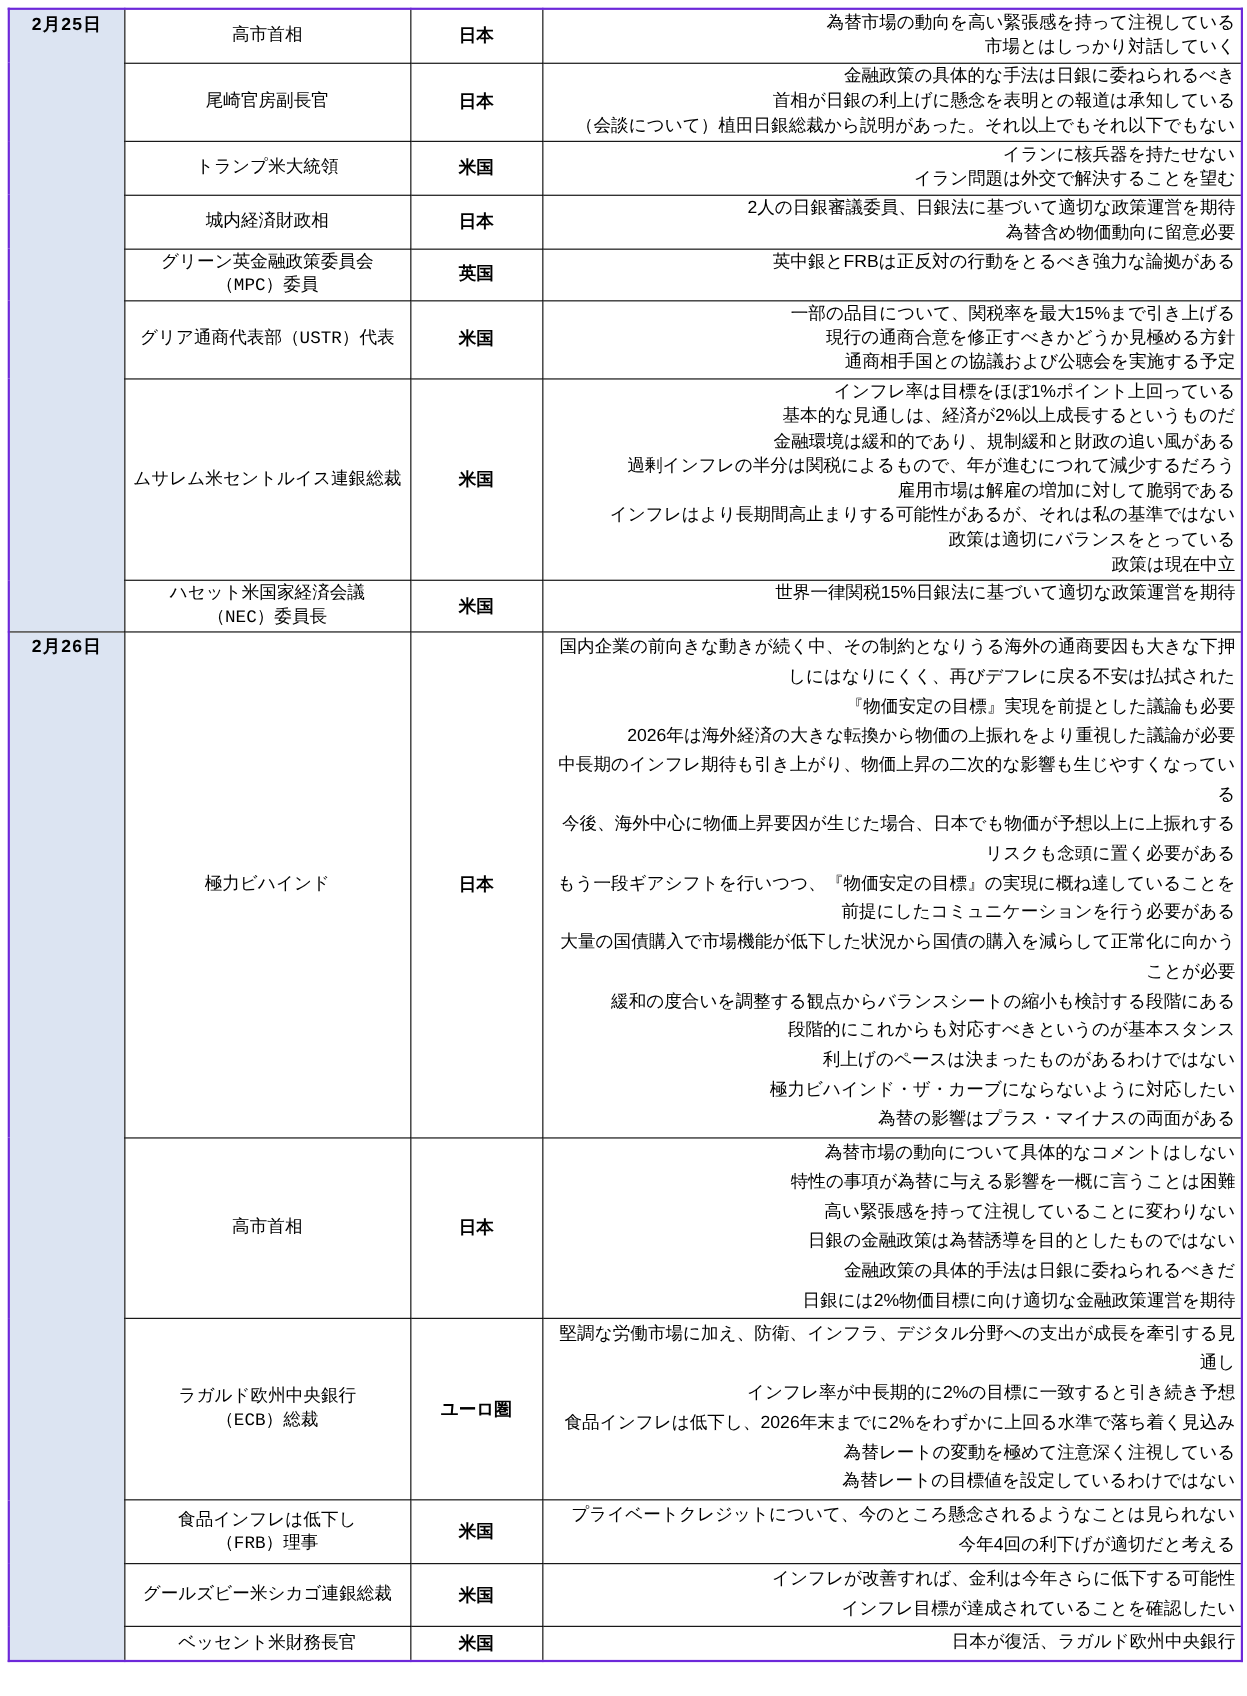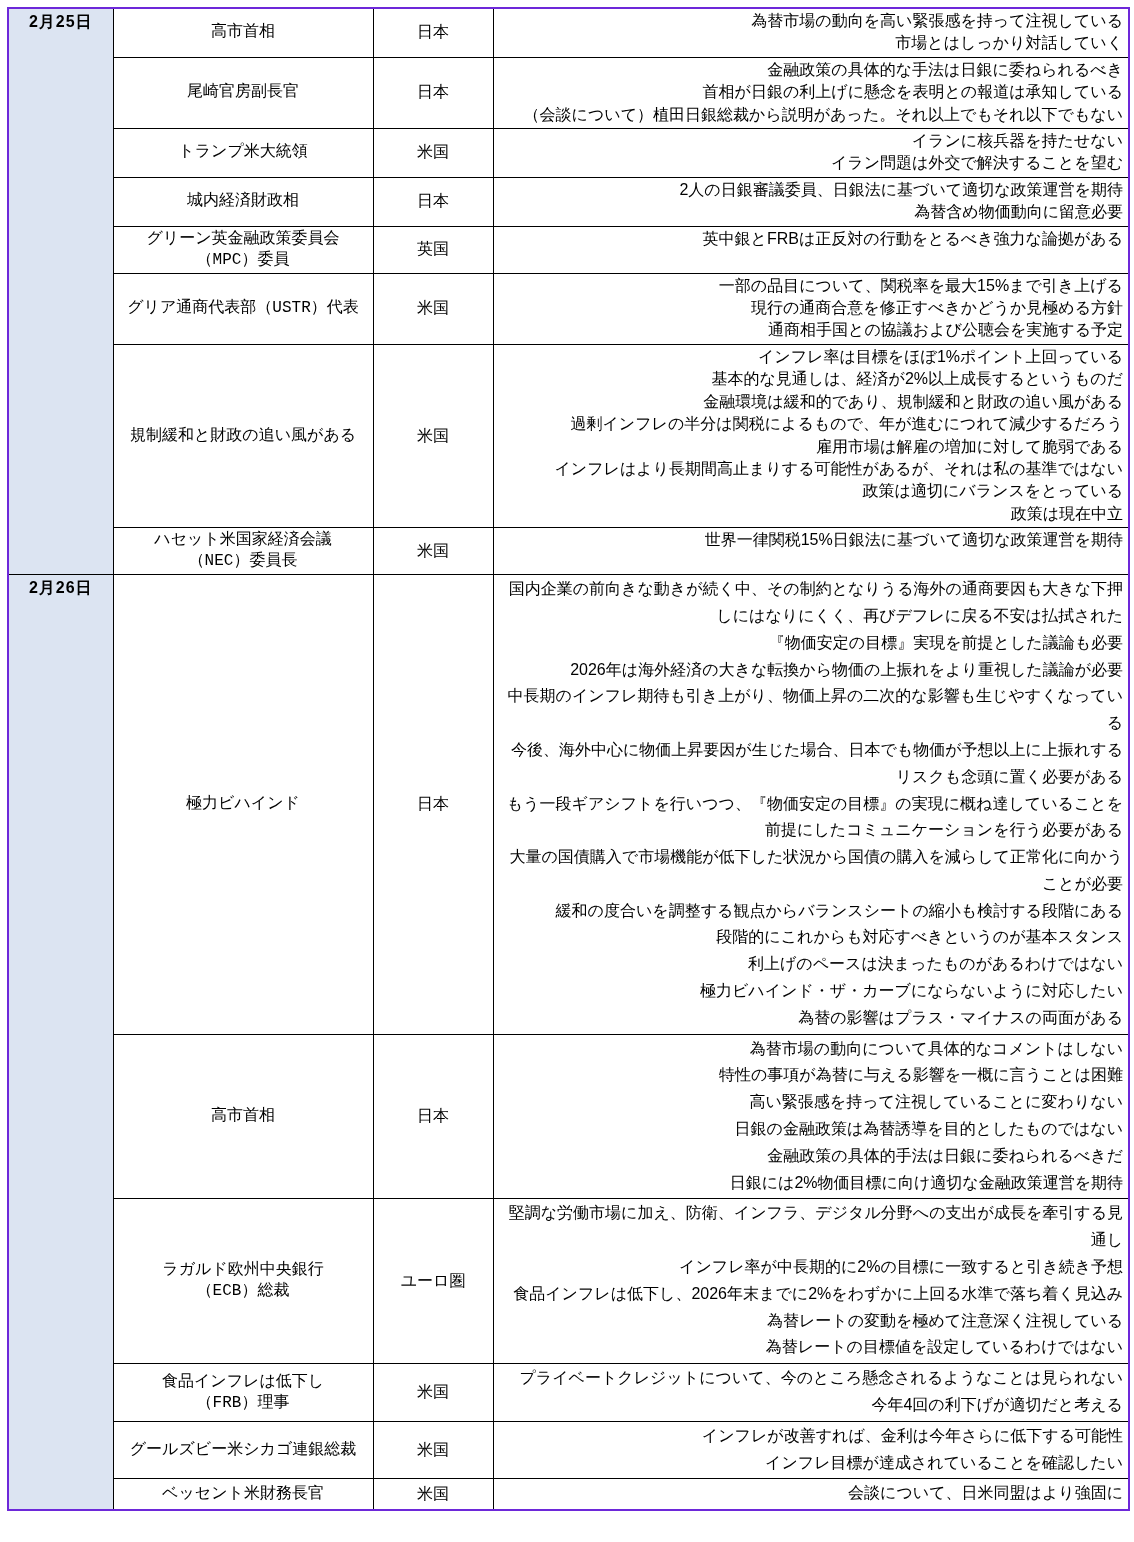--- a/index.html
+++ b/index.html
@@ -46,20 +46,21 @@
     font-family: Liberation Mono, monospace;
   }
   .speaker-name {
     white-space: pre-line;
     line-height: 21px;
   }
   td.country-cell {
     vertical-align: middle;
     text-align: center;
     padding: 2px 2px;
+    font-weight: bold;
   }
   td.stmts-cell {
     vertical-align: top;
     padding: 1px 5px 2px 6px;
   }
   .stmt-line { overflow-wrap: break-word; text-align: right; }
   tr.sec-0 .stmt-line { line-height: 22.4px; }
   tr.sec-1 .stmt-line { line-height: 26.8px; }
 </style>
 </head>
@@ -133,21 +134,21 @@
         </td>
         <td class="country-cell">米国</td>
         <td class="stmts-cell">
           <div class="stmt-line">一部の品目について、関税率を最大15%まで引き上げる</div>
           <div class="stmt-line">現行の通商合意を修正すべきかどうか見極める方針</div>
           <div class="stmt-line">通商相手国との協議および公聴会を実施する予定</div>
         </td>
       </tr>
       <tr class="sec-0">
         <td class="speaker-cell">
-          <div class="speaker-name">規制緩和と財政の追い風がある</div>
+          <div class="speaker-name">ムサレム米セントルイス連銀総裁</div>
         </td>
         <td class="country-cell">米国</td>
         <td class="stmts-cell">
           <div class="stmt-line">インフレ率は目標をほぼ1%ポイント上回っている</div>
           <div class="stmt-line">基本的な見通しは、経済が2%以上成長するというものだ</div>
           <div class="stmt-line">金融環境は緩和的であり、規制緩和と財政の追い風がある</div>
           <div class="stmt-line">過剰インフレの半分は関税によるもので、年が進むにつれて減少するだろう</div>
           <div class="stmt-line">雇用市場は解雇の増加に対して脆弱である</div>
           <div class="stmt-line">インフレはより長期間高止まりする可能性があるが、それは私の基準ではない</div>
           <div class="stmt-line">政策は適切にバランスをとっている</div>
@@ -235,17 +236,17 @@
           <div class="stmt-line">インフレが改善すれば、金利は今年さらに低下する可能性</div>
           <div class="stmt-line">インフレ目標が達成されていることを確認したい</div>
         </td>
       </tr>
       <tr class="sec-1">
         <td class="speaker-cell">
           <div class="speaker-name">ベッセント米財務長官</div>
         </td>
         <td class="country-cell">米国</td>
         <td class="stmts-cell">
-          <div class="stmt-line">会談について、日米同盟はより強固に</div>
+          <div class="stmt-line">日本が復活、ラガルド欧州中央銀行</div>
         </td>
       </tr>
     </tbody>
 </table>
 
 </body></html>

